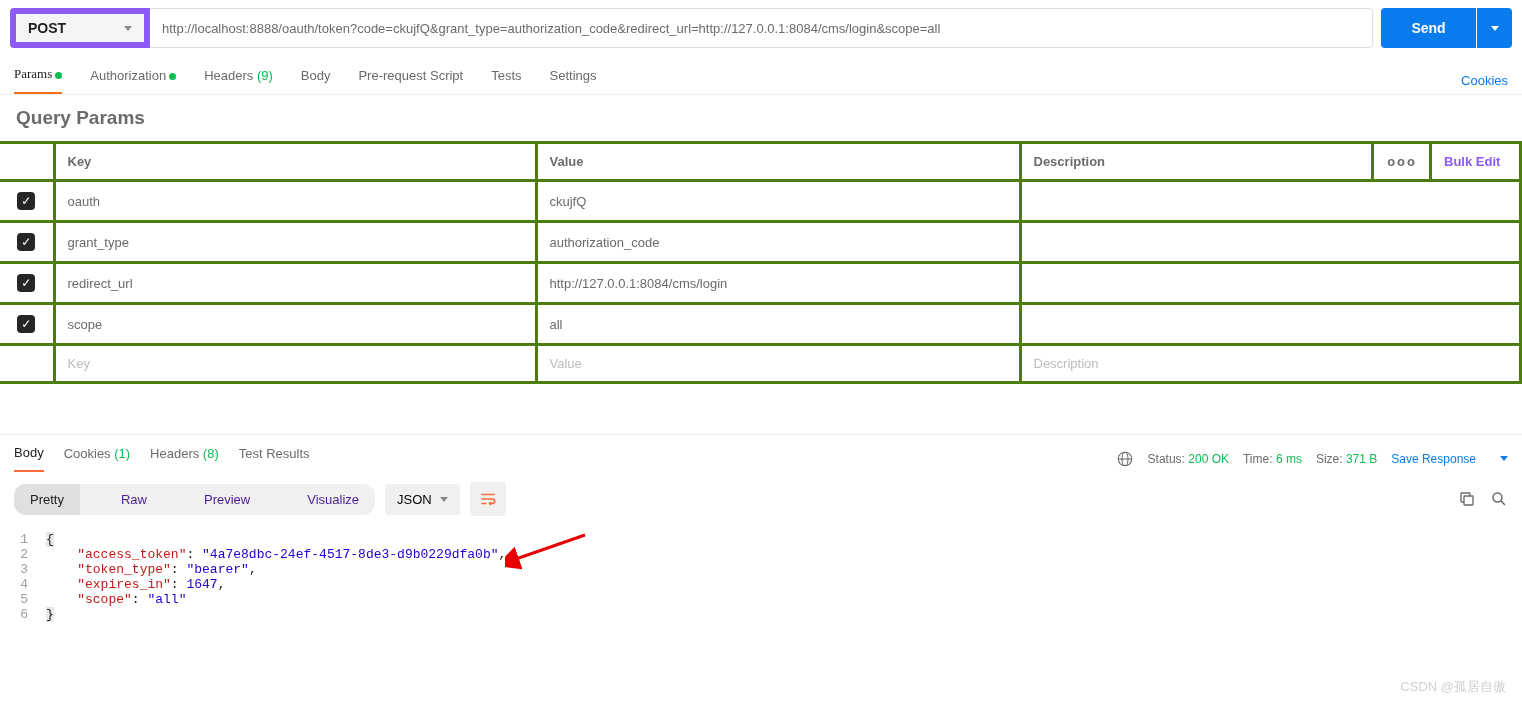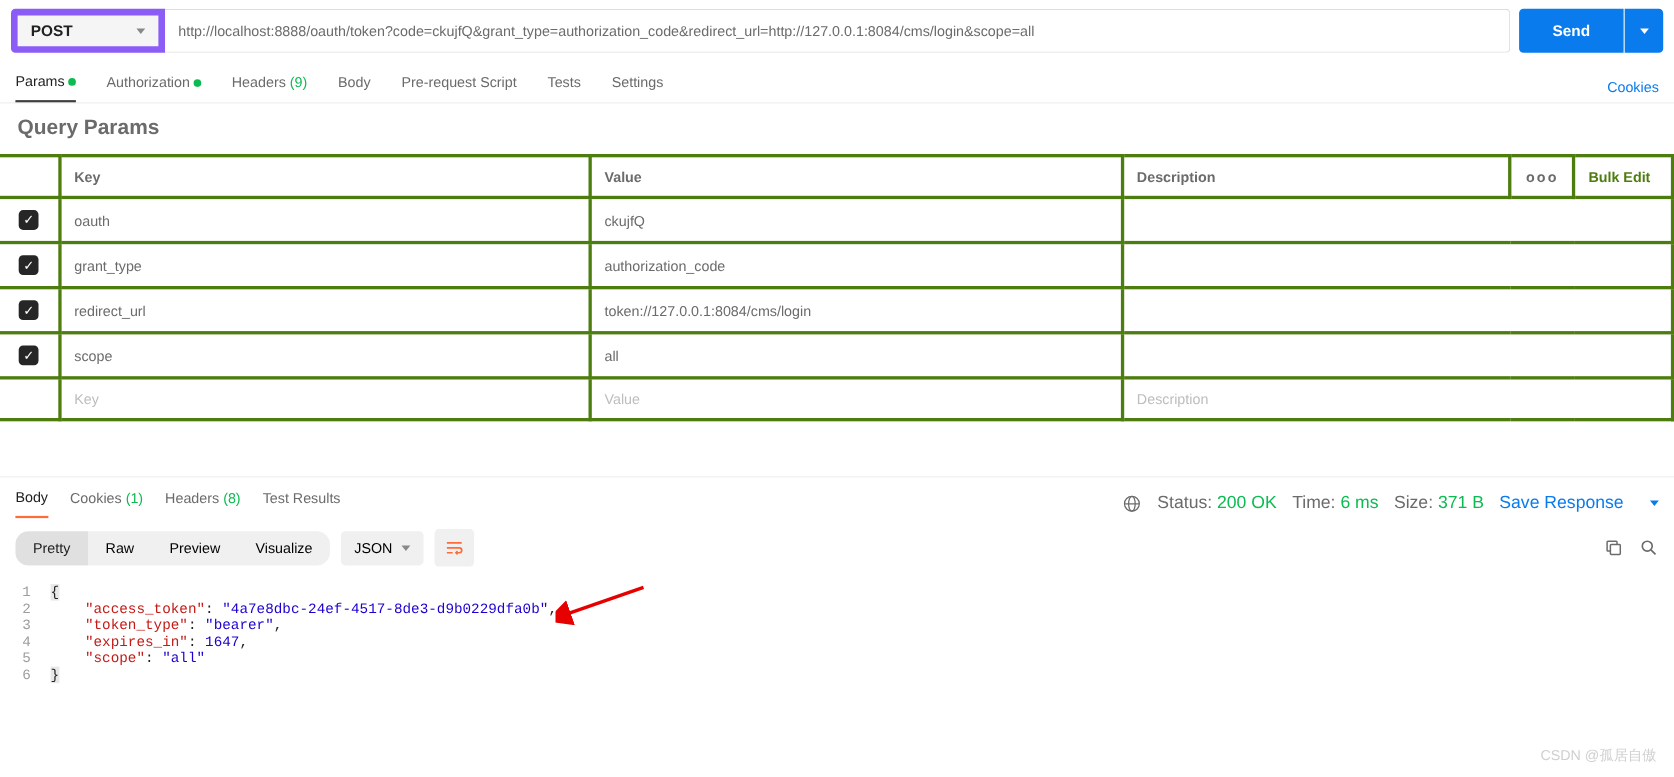--- a/index.html
+++ b/index.html
@@ -4,42 +4,42 @@
 <style>
 * { box-sizing: border-box; margin: 0; padding: 0; }
 body { font-family: -apple-system, BlinkMacSystemFont, "Segoe UI", Arial, sans-serif; font-size: 13px; color: #212121; background: #fff; width: 1522px; }
 .request-bar { display: flex; padding: 8px 10px; gap: 8px; }
 .method-select { width: 140px; height: 40px; border: 6px solid #8b5cf6; border-radius: 4px 0 0 4px; background: #f5f5f5; display: flex; align-items: center; justify-content: space-between; padding: 0 12px; font-weight: 600; font-size: 14px; color: #212121; margin-right: -8px; }
 .url-input { flex: 1; height: 40px; border: 1px solid #ddd; border-left: none; border-radius: 0 4px 4px 0; padding: 0 12px; font-size: 13px; color: #6b6b6b; background: #fff; display: flex; align-items: center; }
 .send-btn { width: 95px; height: 40px; background: #097bed; color: #fff; border: none; border-radius: 4px 0 0 4px; font-weight: 600; font-size: 14px; cursor: pointer; }
 .send-drop { width: 35px; height: 40px; background: #097bed; color: #fff; border: none; border-radius: 0 4px 4px 0; display: flex; align-items: center; justify-content: center; margin-left: -7px; cursor: pointer; }
 .tabs-row { display: flex; align-items: center; padding: 10px 14px 0; gap: 28px; border-bottom: 1px solid #eee; }
 .tab { padding-bottom: 10px; color: #6b6b6b; font-size: 13px; cursor: pointer; }
-.tab.active { color: #212121; border-bottom: 2px solid #404040; font-weight: 500; }
+.tab.active { color: #212121; border-bottom: 2px solid #f97316; font-weight: 500; font-family: Liberation Serif, serif; }
 .dot-green { display: inline-block; width: 7px; height: 7px; background: #0cbb52; border-radius: 50%; margin-left: 3px; vertical-align: middle; }
 .cookies-link { margin-left: auto; color: #097bed; font-weight: 500; cursor: pointer; }
 .section-label { padding: 12px 16px; font-weight: 600; color: #6b6b6b; font-size: 19px; }
 table { width: 100%; border-collapse: collapse; }
 th, td { text-align: left; padding: 10px 12px; border: 3px solid #4d7c0f; font-size: 13px; color: #6b6b6b; }
 th { font-weight: 600; }
 .cb-col { width: 54px; text-align: center; border-left: none; }
 .key-col { width: 482px; }
 .val-col { width: 484px; }
 .extras-col { width: 58px; text-align: right; }
 .checkbox { width: 18px; height: 18px; border-radius: 4px; background: #262626; display: inline-flex; align-items: center; justify-content: center; color: #fff; font-size: 12px; }
 .placeholder { color: #bdbdbd; }
 .response-bar { display: flex; align-items: center; padding: 10px 14px 0; gap: 20px; border-top: 1px solid #eee; margin-top: 50px; }
 .resp-tab { padding-bottom: 10px; color: #6b6b6b; font-size: 13px; cursor: pointer; }
 .resp-tab.active { color: #212121; border-bottom: 2px solid #ff6c37; font-weight: 500; }
-.resp-meta { margin-left: auto; display: flex; align-items: center; gap: 14px; color: #6b6b6b; font-size: 16px; }
+.resp-meta { margin-left: auto; display: flex; align-items: center; gap: 14px; color: #6b6b6b; font-size: 12px; }
 .green { color: #0cbb52; }
 .blue { color: #097bed; font-weight: 500; }
 .view-row { display: flex; align-items: center; padding: 10px 14px; gap: 0; }
-.view-toggle { background: #f0f0f0; border-radius: 12px; display: flex; overflow: hidden; }
-.vt-btn { padding: 8px 16px; border: none; background: transparent; color: #000000; font-size: 13px; cursor: pointer; }
+.view-toggle { background: #f0f0f0; border-radius: 12px; display: flex; overflow: hidden; gap: 25px; }
+.vt-btn { padding: 8px 16px; border: none; background: transparent; color: #4c1d95; font-size: 13px; cursor: pointer; }
 .vt-btn.active { background: #e0e0e0; color: #212121; font-weight: 500; }
 .json-sel { margin-left: 10px; padding: 8px 12px; background: #f0f0f0; border-radius: 4px; border: none; font-size: 13px; display: flex; align-items: center; gap: 8px; cursor: pointer; }
 .wrap-btn { margin-left: 10px; width: 36px; height: 34px; background: #f0f0f0; border-radius: 4px; border: none; display: flex; align-items: center; justify-content: center; color: #ff6c37; cursor: pointer; }
 .view-right { margin-left: auto; display: flex; gap: 14px; }
 .code-area { padding: 6px 14px; font-family: "Courier New", monospace; font-size: 13px; position: relative; }
 .code-line { display: flex; }
 .ln { width: 32px; text-align: right; color: #9e9e9e; padding-right: 18px; user-select: none; }
 .code { white-space: pre; }
 .jkey { color: #c41a16; }
 .jstr { color: #1c00cf; }
@@ -83,40 +83,40 @@
 <div class="section-label">Query Params</div>
 
 <table>
   <thead>
     <tr>
       <th class="cb-col"></th>
       <th class="key-col">Key</th>
       <th class="val-col">Value</th>
       <th>Description</th>
       <th class="extras-col"><span style="letter-spacing:2px">ooo</span></th>
-      <th style="width:90px;font-weight:600;color:#4d7c0f">Bulk Edit</th>
+      <th style="width:90px;font-weight:600;color:#8b5cf6">Bulk Edit</th>
     </tr>
   </thead>
   <tbody>
     <tr>
       <td class="cb-col"><span class="checkbox">✓</span></td>
       <td>oauth</td>
       <td>ckujfQ</td>
       <td colspan="3"></td>
     </tr>
     <tr>
       <td class="cb-col"><span class="checkbox">✓</span></td>
       <td>grant_type</td>
       <td>authorization_code</td>
       <td colspan="3"></td>
     </tr>
     <tr>
       <td class="cb-col"><span class="checkbox">✓</span></td>
       <td>redirect_url</td>
-      <td>token://127.0.0.1:8084/cms/login</td>
+      <td>http://127.0.0.1:8084/cms/login</td>
       <td colspan="3"></td>
     </tr>
     <tr>
       <td class="cb-col"><span class="checkbox">✓</span></td>
       <td>scope</td>
       <td>all</td>
       <td colspan="3"></td>
     </tr>
     <tr>
       <td class="cb-col"></td>

